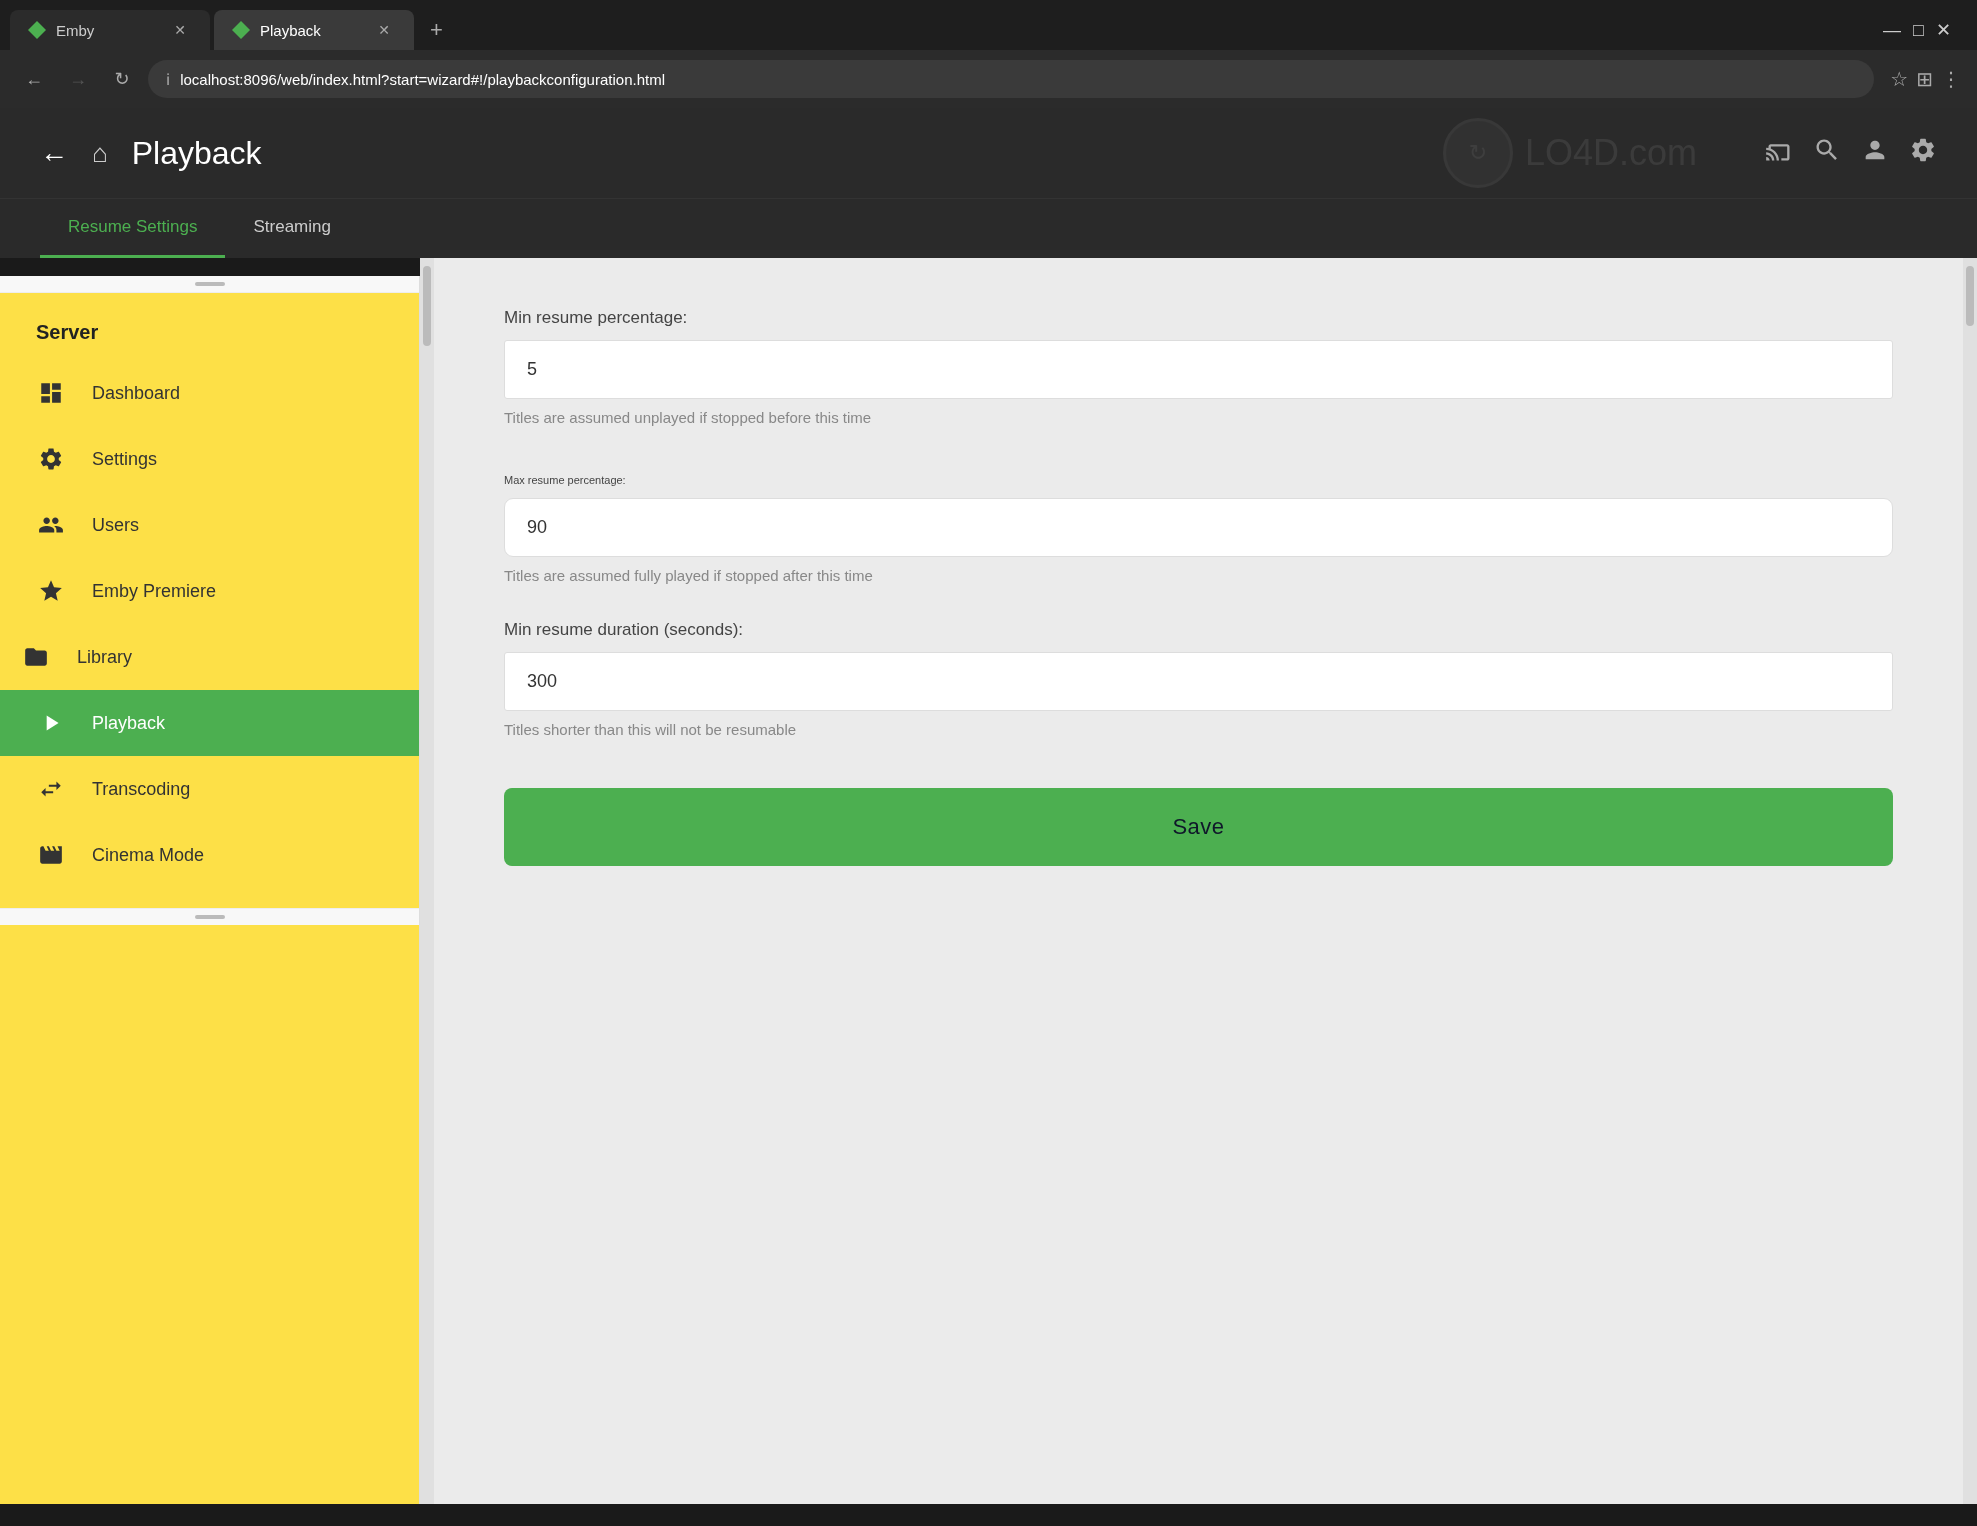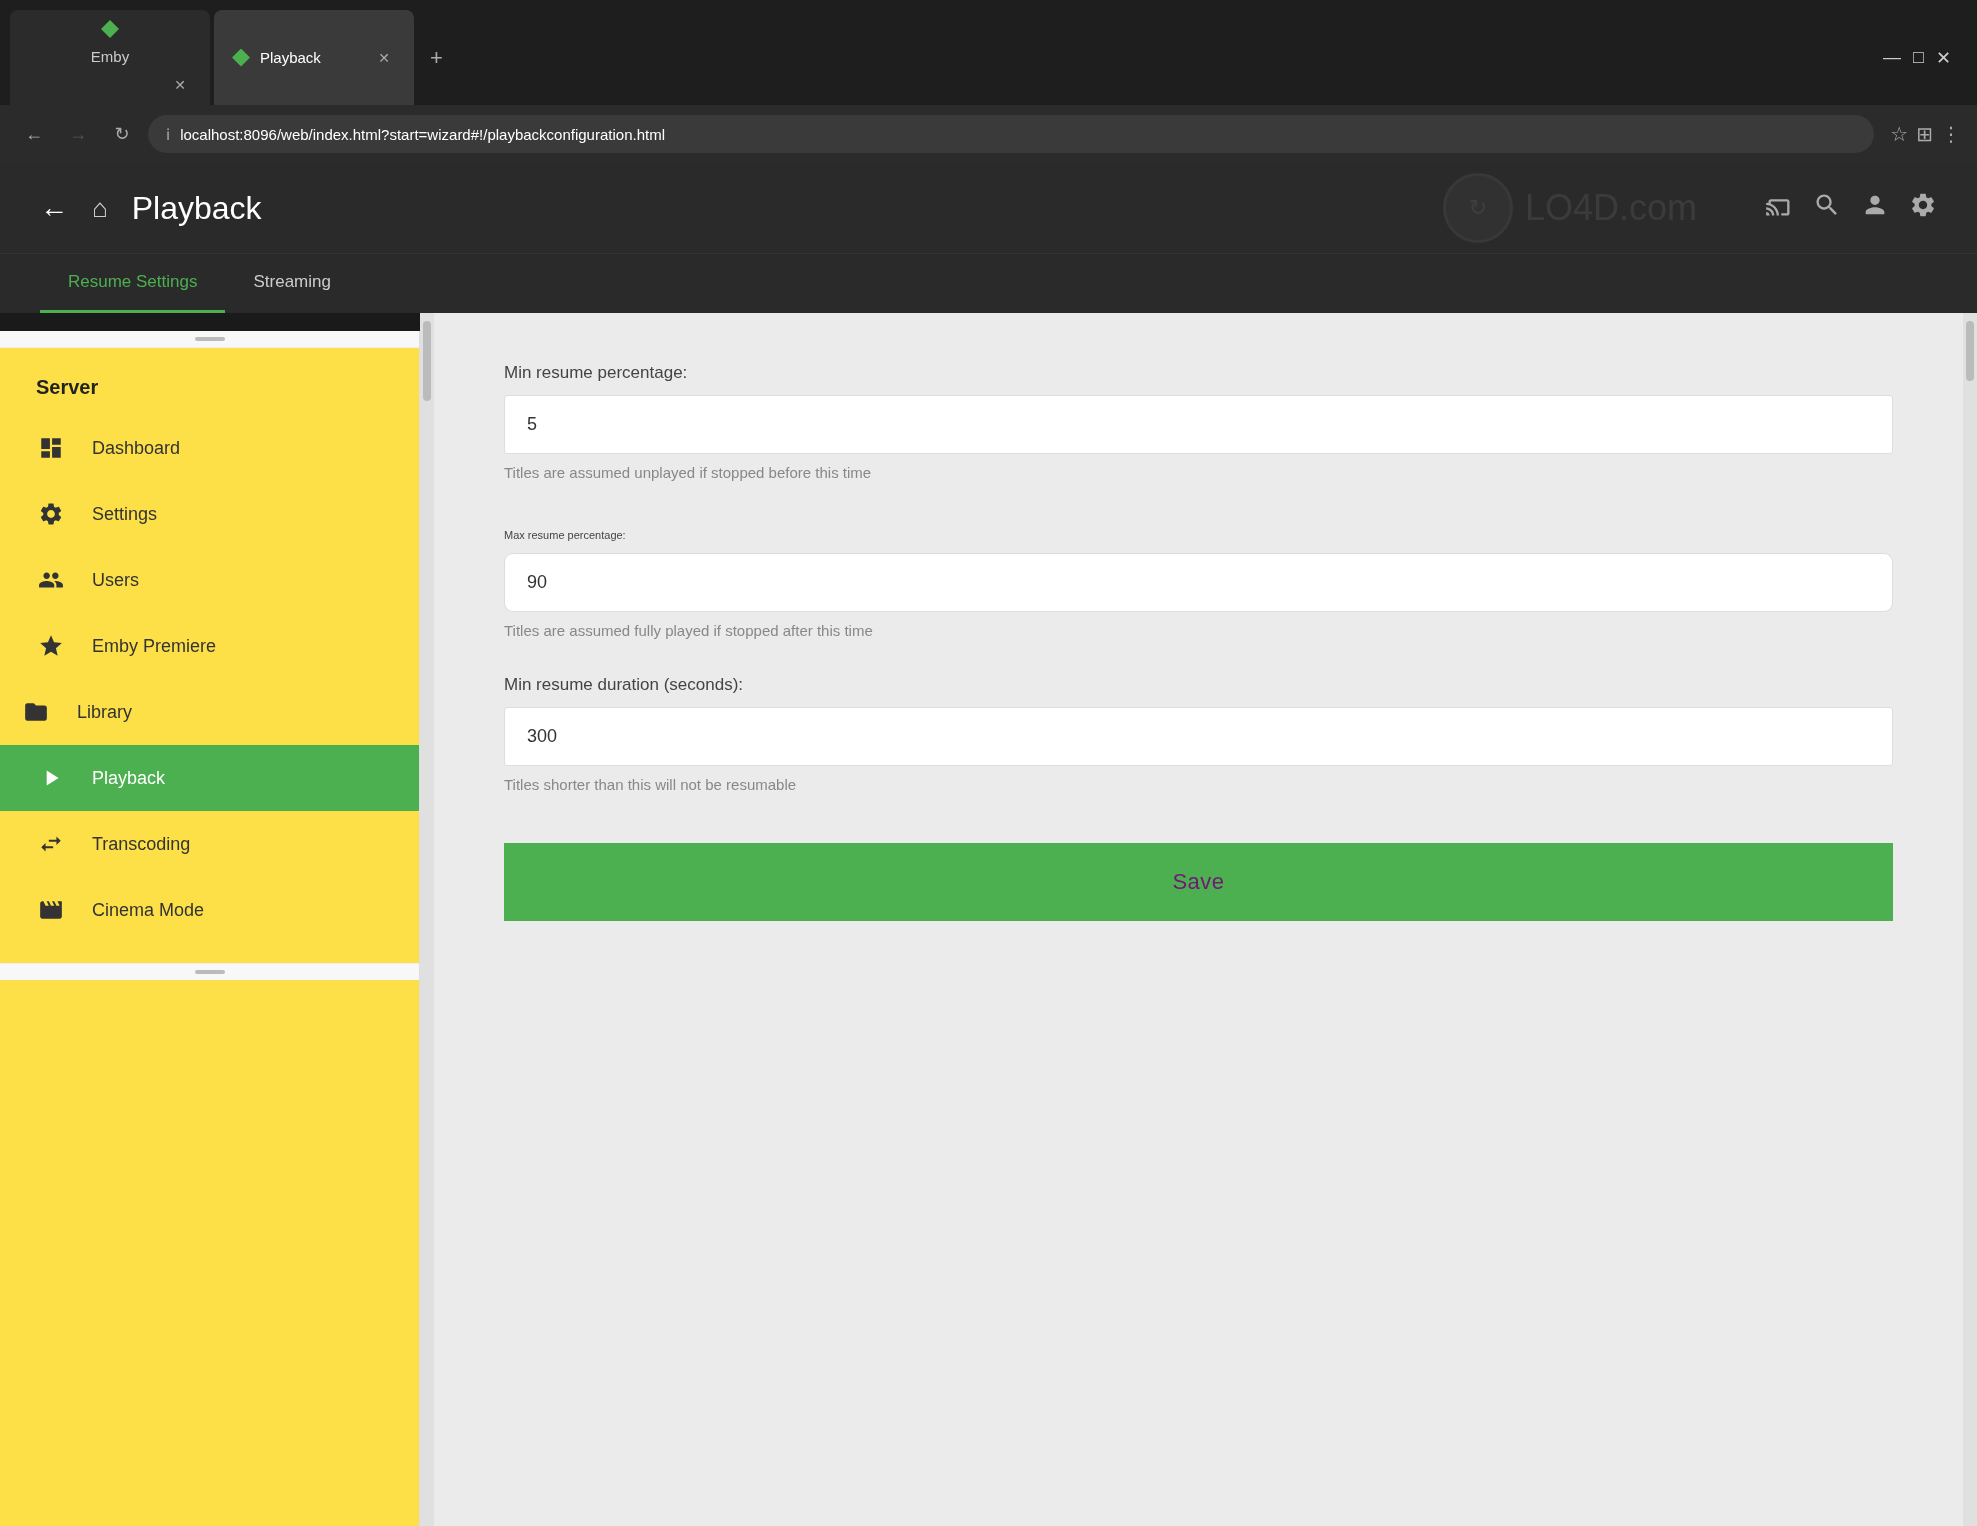--- a/index.html
+++ b/index.html
@@ -5,21 +5,21 @@
     * { box-sizing: border-box; margin: 0; padding: 0; }
     body { font-family: 'Segoe UI', Arial, sans-serif; background: #1a1a1a; width: 1977px; height: 1526px; overflow: hidden; }
   </style>
 </head>
 <body>
 
 <div style="background:#1e1e1e; width:100%;">
 
   <div style="display:flex; align-items:stretch; padding:10px 10px 0; background:#1e1e1e; gap:4px;">
 
-    <div style="display:flex; align-items:center; padding:10px 18px; border-radius:8px 8px 0 0; background:#2b2b2b; color:#ccc; gap:10px; min-width:200px; cursor:pointer;flex-direction:column;">
+    <div style="display:flex; align-items:center; padding:10px 18px; border-radius:8px 8px 0 0; background:#2b2b2b; color:#ccc; gap:10px; min-width:200px; cursor:pointer;">
       <span style="width:18px;height:18px;background:#4caf50;clip-path:polygon(50% 0%,100% 50%,50% 100%,0% 50%);display:inline-block;"></span>
       <span style="font-size:15px;">Emby</span>
       <span style="margin-left:auto; color:#aaa; cursor:pointer; font-size:14px; padding:2px 6px;">✕</span>
     </div>
 
     <div style="display:flex; align-items:center; padding:10px 18px; border-radius:8px 8px 0 0; background:#3a3a3a; color:#fff; gap:10px; min-width:200px; cursor:pointer;">
       <span style="width:18px;height:18px;background:#4caf50;clip-path:polygon(50% 0%,100% 50%,50% 100%,0% 50%);display:inline-block;"></span>
       <span style="font-size:15px;">Playback</span>
       <span style="margin-left:auto; color:#aaa; cursor:pointer; font-size:14px; padding:2px 6px;">✕</span>
     </div>
@@ -202,21 +202,21 @@
       </div>
 
       
       <div style="margin-bottom:50px;">
         <label style="display:block;font-size:17px;color:#444;margin-bottom:12px;">Min resume duration (seconds):</label>
         <input type="text" style="width: 100%; background: rgb(255, 255, 255); border: 1px solid rgb(221, 221, 221); border-radius: 3px; padding: 18px 22px; font-size: 18px; color: rgb(51, 51, 51); outline: none;" value="300">
         <div style="font-size:15px;color:#888;margin-top:10px;">Titles shorter than this will not be resumable</div>
       </div>
 
       
-      <button style="width:100%;background:#4caf50;color:#701a75;border:none;border-radius:0;padding:26px;font-size:22px;cursor:pointer;font-weight:400;letter-spacing:0.5px;">Save</button>
+      <button style="width:100%;background:#4caf50;color:#0f172a;border:none;border-radius:8px;padding:26px;font-size:22px;cursor:pointer;font-weight:400;letter-spacing:0.5px;">Save</button>
 
     </div>
 
     <div style="width:14px;background:#e0e0e0;flex-shrink:0;display:flex;flex-direction:column;align-items:center;padding:4px 0;">
       <div style="width:8px;height:60px;background:#bbb;border-radius:4px;margin-top:4px;cursor:pointer;"></div>
     </div>
   </div>
 
 </div>
 

